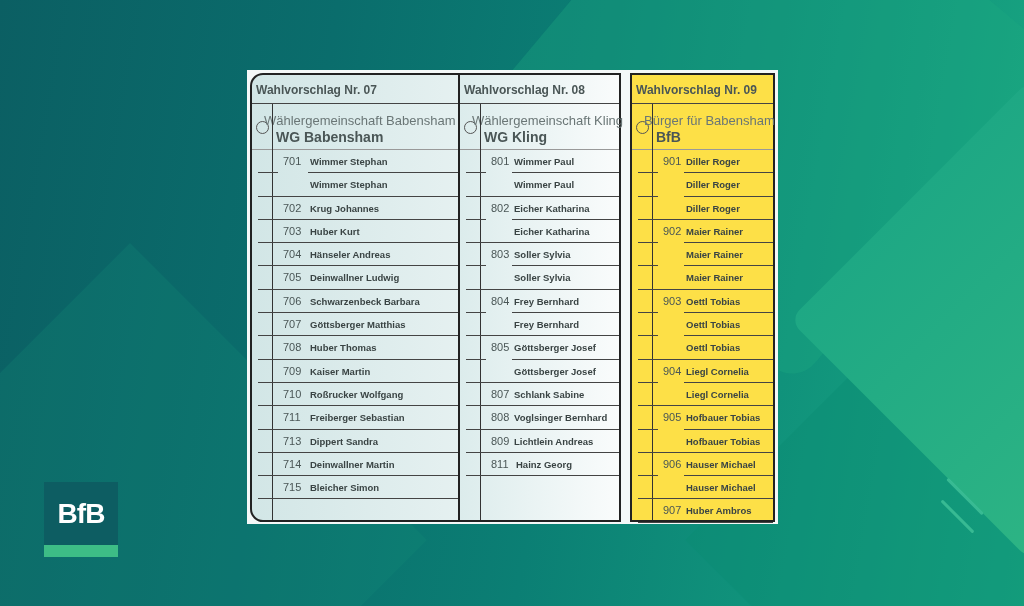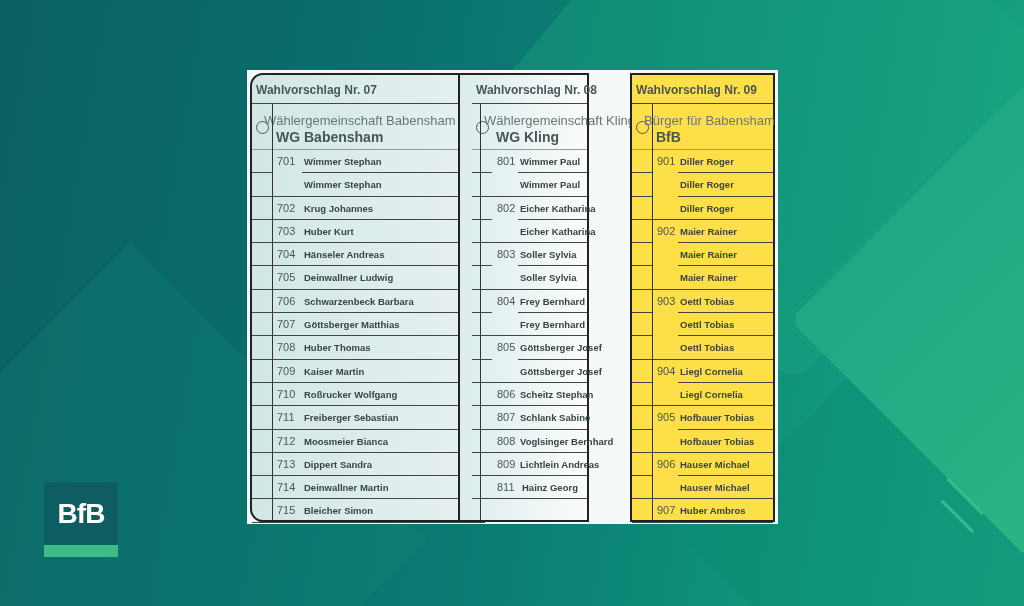--- a/index.html
+++ b/index.html
@@ -35,42 +35,42 @@
 
     .card {
       position:absolute; left:247px; top:70px; width:531px; height:454px;
       background:#f4f8f8;
     }
     .ballot {
       position:absolute; top:3px; border:2px solid #222;
       box-sizing:border-box; height:449px;
     }
     .b07 { left:3px; width:237px; background: linear-gradient(90deg, #d2e6e6, #e8f2f2); border-radius: 13px; }
-    .b08 { left:211px; width:131px; background: linear-gradient(90deg, #dcecec, #fafcfc); padding-left: 12px; }
+    .b08 { left:211px; width:163px; background: linear-gradient(90deg, #dcecec, #fafcfc); }
     .b09 { left:383px; width:145px; background:#fde047; }
 
     .bhead {
       height:29px; border-bottom:1px solid #444; box-sizing:border-box;
       font-size:12px; font-weight:bold; color:#4a5656; padding:8px 0 0 4px;
       white-space:nowrap;
     }
     .party {
       position:relative; height:46px; border-bottom:1px solid #999; box-sizing:border-box;
     }
     .party .radio {
       position:absolute; left:4px; top:17px; width:11px; height:11px;
       border:1.5px solid #555; border-radius:50%;
     }
     .party .pfull { position:absolute; left:12px; top:9px; font-size:13px; color:#6a7676; white-space:nowrap; }
     .party .pshort { position:absolute; left:24px; top:25px; font-size:14px; font-weight:bold; color:#4a5656; white-space:nowrap; }
     .vline { position:absolute; top:29px; bottom:0; left:20px; width:1px; background:#333; }
 
     .rows { position:relative; }
     .row {
-      position:relative; height:23.3px; box-sizing:border-box;
+      position:relative; height:23.3px; box-sizing:border-box;margin-left:6px;
     }
     .row .sep-left { position:absolute; left:0; width:20px; bottom:0; height:1px; background:#444; }
     .row .sep-full { position:absolute; left:20px; right:0; bottom:0; height:1px; background:#444; }
     .row .sep-name { position:absolute; right:0; bottom:0; height:1px; background:#444; }
     .row .num { position:absolute; left:25px; top:5px; font-size:11px; color:#4a5656; }
     .row .name { position:absolute; top:6px; font-size:9.5px; font-weight:bold; color:#3a4444; white-space:nowrap; }
 
     .logo {
       position:absolute; left:44px; top:482px; width:74px; height:75px;
     }
@@ -166,26 +166,20 @@
         </div>
         <div class="row">
           <span class="sep-left"></span>
           <span class="sep-full"></span>
           <span class="num">711</span>
           <span class="name" style="left:52px">Freiberger Sebastian</span>
         </div>
         <div class="row">
           <span class="sep-left"></span>
           <span class="sep-full"></span>
-          <span class="num">712</span>
-          <span class="name" style="left:52px">Moosmeier Bianca</span>
-        </div>
-        <div class="row">
-          <span class="sep-left"></span>
-          <span class="sep-full"></span>
           <span class="num">713</span>
           <span class="name" style="left:52px">Dippert Sandra</span>
         </div>
         <div class="row">
           <span class="sep-left"></span>
           <span class="sep-full"></span>
           <span class="num">714</span>
           <span class="name" style="left:52px">Deinwallner Martin</span>
         </div>
         <div class="row">
@@ -261,26 +255,20 @@
         </div>
         <div class="row">
           <span class="sep-left"></span>
           <span class="sep-full"></span>
           <span class="num"></span>
           <span class="name" style="left:48px">Göttsberger Josef</span>
         </div>
         <div class="row">
           <span class="sep-left"></span>
           <span class="sep-full"></span>
-          <span class="num">806</span>
-          <span class="name" style="left:48px">Scheitz Stephan</span>
-        </div>
-        <div class="row">
-          <span class="sep-left"></span>
-          <span class="sep-full"></span>
           <span class="num">807</span>
           <span class="name" style="left:48px">Schlank Sabine</span>
         </div>
         <div class="row">
           <span class="sep-left"></span>
           <span class="sep-full"></span>
           <span class="num">808</span>
           <span class="name" style="left:48px">Voglsinger Bernhard</span>
         </div>
         <div class="row">

